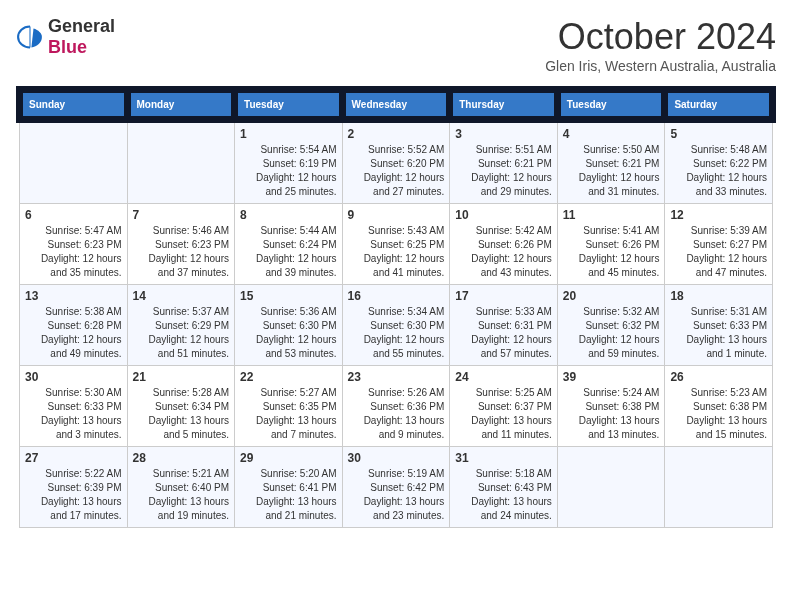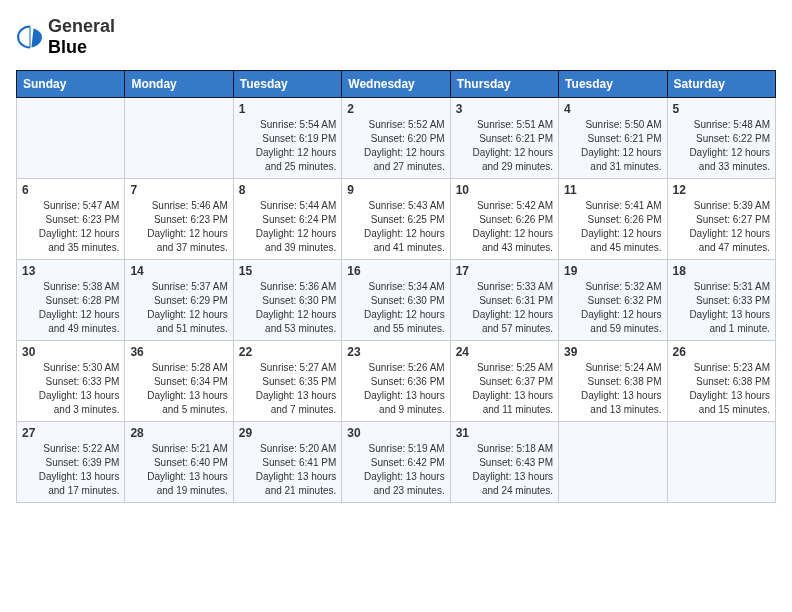--- a/index.html
+++ b/index.html
@@ -40,23 +40,23 @@
     table {
       width: 100%;
       border-collapse: collapse;
       font-size: 11px;
     }
     thead tr th {
       background-color: #3579c8;
       color: #fff;
       text-align: left;
       padding: 6px 6px;
-      font-size: 12px;
+      font-size: 10px;
       font-weight: bold;
-      border: 1px solid #0f172a;
+      border: 7px solid #0f172a;
     }
     tbody tr td {
       border: 1px solid #ccc;
       vertical-align: top;
       padding: 4px 5px;
       height: 80px;
       width: 108px;
       color: #333;
     }
     tbody tr:nth-child(odd) td {
@@ -86,22 +86,26 @@
 
 <div class="header">
   <div class="logo">
     <svg class="logo-icon" viewBox="0 0 40 40" xmlns="http://www.w3.org/2000/svg">
       <path d="M20 5 C10 5 3 12 3 20 C3 28 10 35 20 35" stroke="#1a6bc4" stroke-width="3" fill="none"></path>
       <path d="M20 5 L20 35" stroke="#1a6bc4" stroke-width="1.5" fill="none"></path>
       <path d="M25 8 C32 10 37 15 37 20 C37 28 30 34 22 35" fill="#1a6bc4"></path>
     </svg>
     <div>
       <span style="font-size:18px;font-weight:bold;color:#333;">General</span><br>
-      <span style="font-size:18px;font-weight:bold;color:#000000;">Blue</span>
+      <span style="font-size:18px;font-weight:bold;color:#be185d;">Blue</span>
     </div>
+  </div>
+  <div class="title-area">
+    <div class="month-title">October 2024</div>
+    <div class="location">Glen Iris, Western Australia, Australia</div>
   </div>
 </div>
 
 <table>
   <thead>
     <tr id="weekday-header">
     <th>Sunday</th>
         <th>Monday</th>
         <th>Tuesday</th>
         <th>Wednesday</th>
@@ -180,35 +184,35 @@
         </td>
         <td>
           <span class="day-number">16</span>
           <div class="day-info">Sunrise: 5:34 AM<br>Sunset: 6:30 PM<br>Daylight: 12 hours and 55 minutes.</div>
         </td>
         <td>
           <span class="day-number">17</span>
           <div class="day-info">Sunrise: 5:33 AM<br>Sunset: 6:31 PM<br>Daylight: 12 hours and 57 minutes.</div>
         </td>
         <td>
-          <span class="day-number">19</span>
+          <span class="day-number">20</span>
           <div class="day-info">Sunrise: 5:32 AM<br>Sunset: 6:32 PM<br>Daylight: 12 hours and 59 minutes.</div>
         </td>
         <td>
           <span class="day-number">18</span>
           <div class="day-info">Sunrise: 5:31 AM<br>Sunset: 6:33 PM<br>Daylight: 13 hours and 1 minute.</div>
         </td>
       </tr>
       <tr>
         <td>
           <span class="day-number">30</span>
           <div class="day-info">Sunrise: 5:30 AM<br>Sunset: 6:33 PM<br>Daylight: 13 hours and 3 minutes.</div>
         </td>
         <td>
-          <span class="day-number">36</span>
+          <span class="day-number">21</span>
           <div class="day-info">Sunrise: 5:28 AM<br>Sunset: 6:34 PM<br>Daylight: 13 hours and 5 minutes.</div>
         </td>
         <td>
           <span class="day-number">22</span>
           <div class="day-info">Sunrise: 5:27 AM<br>Sunset: 6:35 PM<br>Daylight: 13 hours and 7 minutes.</div>
         </td>
         <td>
           <span class="day-number">23</span>
           <div class="day-info">Sunrise: 5:26 AM<br>Sunset: 6:36 PM<br>Daylight: 13 hours and 9 minutes.</div>
         </td>

